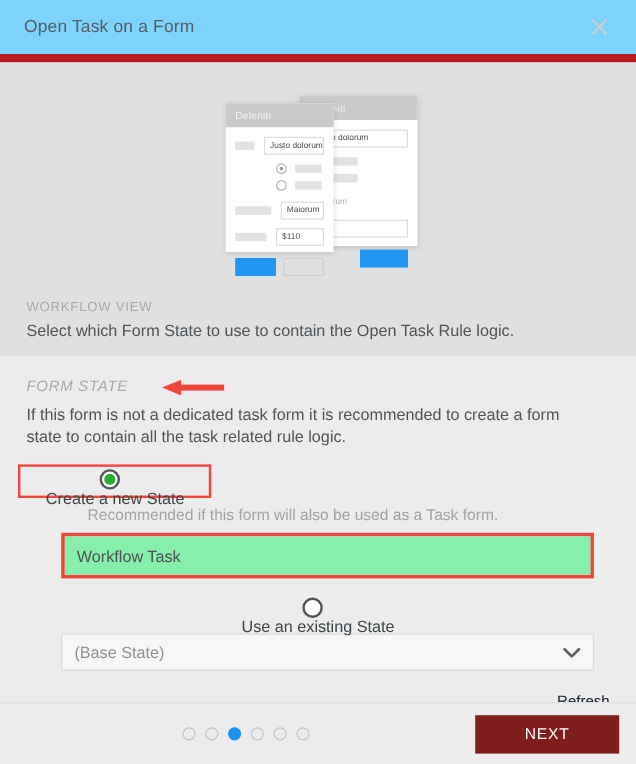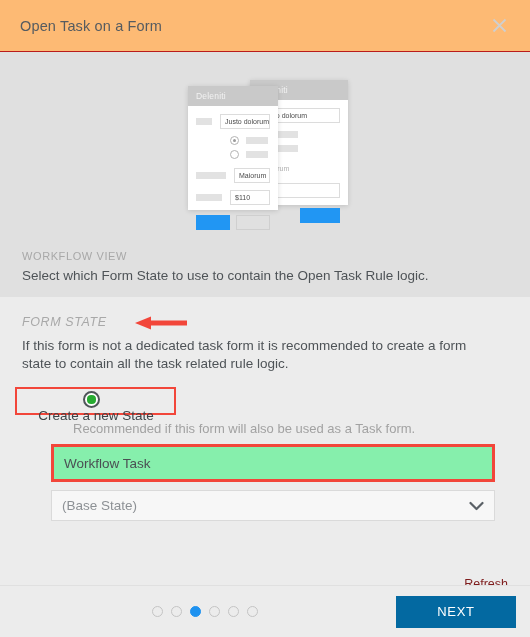--- a/index.html
+++ b/index.html
@@ -20,26 +20,26 @@
     height: 637px;
     background: #ececec;
     display: flex;
     flex-direction: column;
   }
 
   
   .wiz-header {
     height: 52px;
     min-height: 52px;
-    background: #fdba74;
+    background: #7dd3fc;
     display: flex;
     align-items: center;
     padding: 0 16px 0 20px;
     box-sizing: border-box;
-    border-bottom: 1px solid #b91c1c;
+    border-bottom: 7px solid #b91c1c;
   }
   .wiz-title {
     font-size: 14.5px;
     color: #555b60;
     letter-spacing: .15px;
     flex: 1;
   }
   .close-btn {
     width: 30px;
     height: 30px;
@@ -281,21 +281,21 @@
   .select-value {
     flex: 1;
     font-size: 13.5px;
     color: #8d9195;
   }
   .refresh-link {
     position: absolute;
     right: 22px;
     bottom: -6px;
     font-size: 12.5px;
-    color: #7f1d1d;
+    color: #0f172a;
     cursor: pointer;
   }
 
   
   .wiz-footer {
     height: 52px;
     min-height: 52px;
     background: #ececec;
     border-top: 1px solid #e0e0e0;
     display: flex;
@@ -307,21 +307,21 @@
     height: 32px;
     min-width: 120px;
     border: none;
     color: #fff;
     font-family: "Liberation Sans", sans-serif;
     font-size: 13px;
     letter-spacing: .7px;
     cursor: pointer;
   }
   .btn-prev { background: #464b50; }
-  .btn-next { background: #0369a1; }
+  .btn-next { background: #7f1d1d; }
   .dots {
     flex: 1;
     display: flex;
     justify-content: center;
     align-items: center;
     gap: 8px;
   }
   .dot {
     width: 11px; height: 11px;
     border-radius: 50%;
@@ -445,20 +445,24 @@
       <span class="rd checked"></span>
       <span class="radio-label">Create a new State</span>
     </div>
 
     <div class="sub-hint">Recommended if this form will also be used as a Task form.</div>
 
     <div class="input-wrap">
       <input class="text-input" type="text" value="Workflow Task" style="">
     </div>
 
+    <div class="radio-line second">
+      <span class="rd empty"></span>
+      <span class="radio-label">Use an existing State</span>
+    </div>
 
     <div class="select-wrap">
       <span class="select-value">(Base State)</span>
       <svg width="15" height="10" viewBox="0 0 15 10">
         <path d="M1.5 2 L7.5 8 L13.5 2" stroke="#5a6066" stroke-width="2.2" fill="none" stroke-linecap="round" stroke-linejoin="round"></path>
       </svg>
     </div>
 
     <div class="refresh-link">Refresh</div>
   </div>

